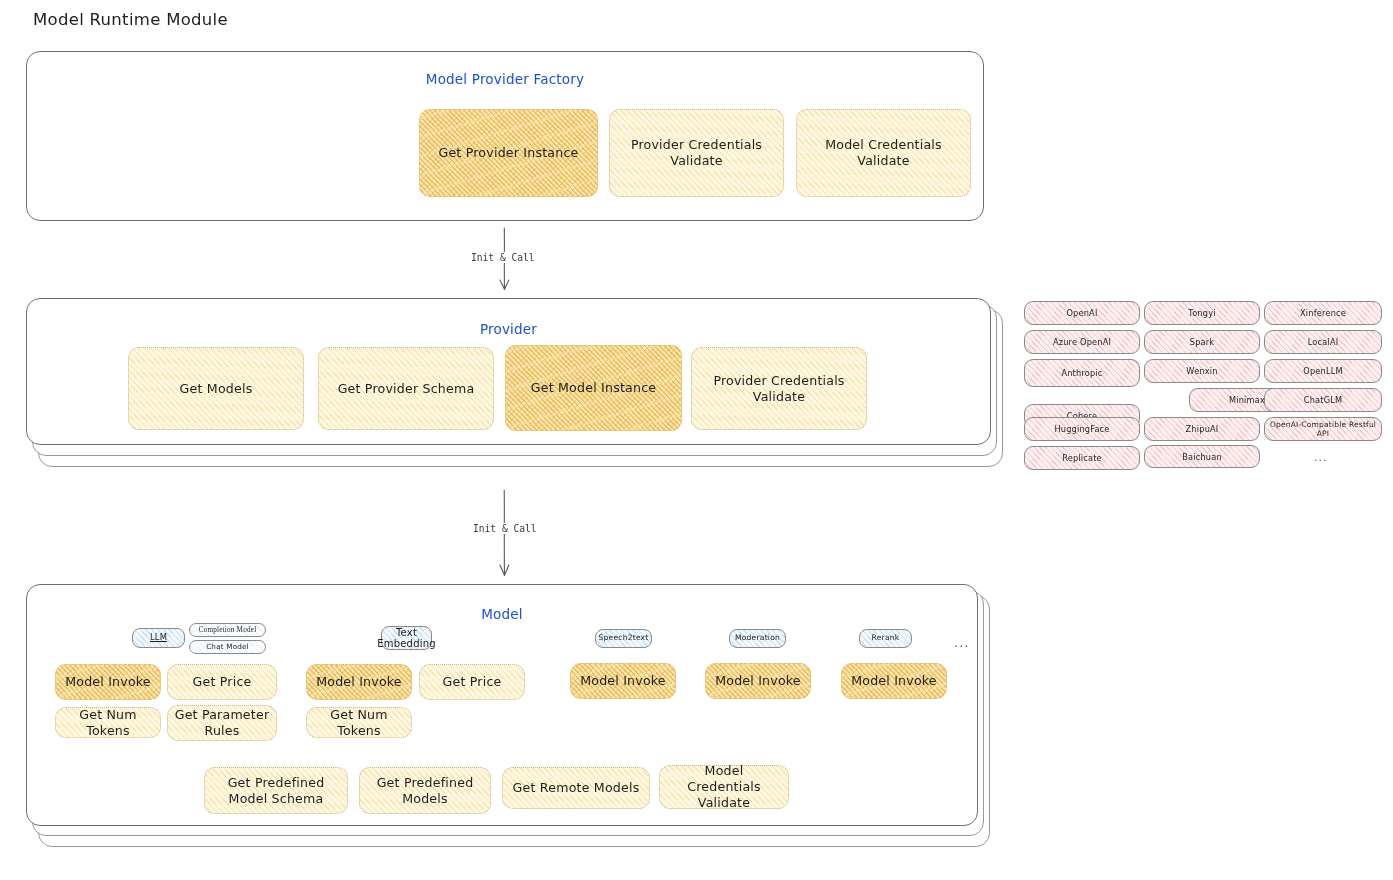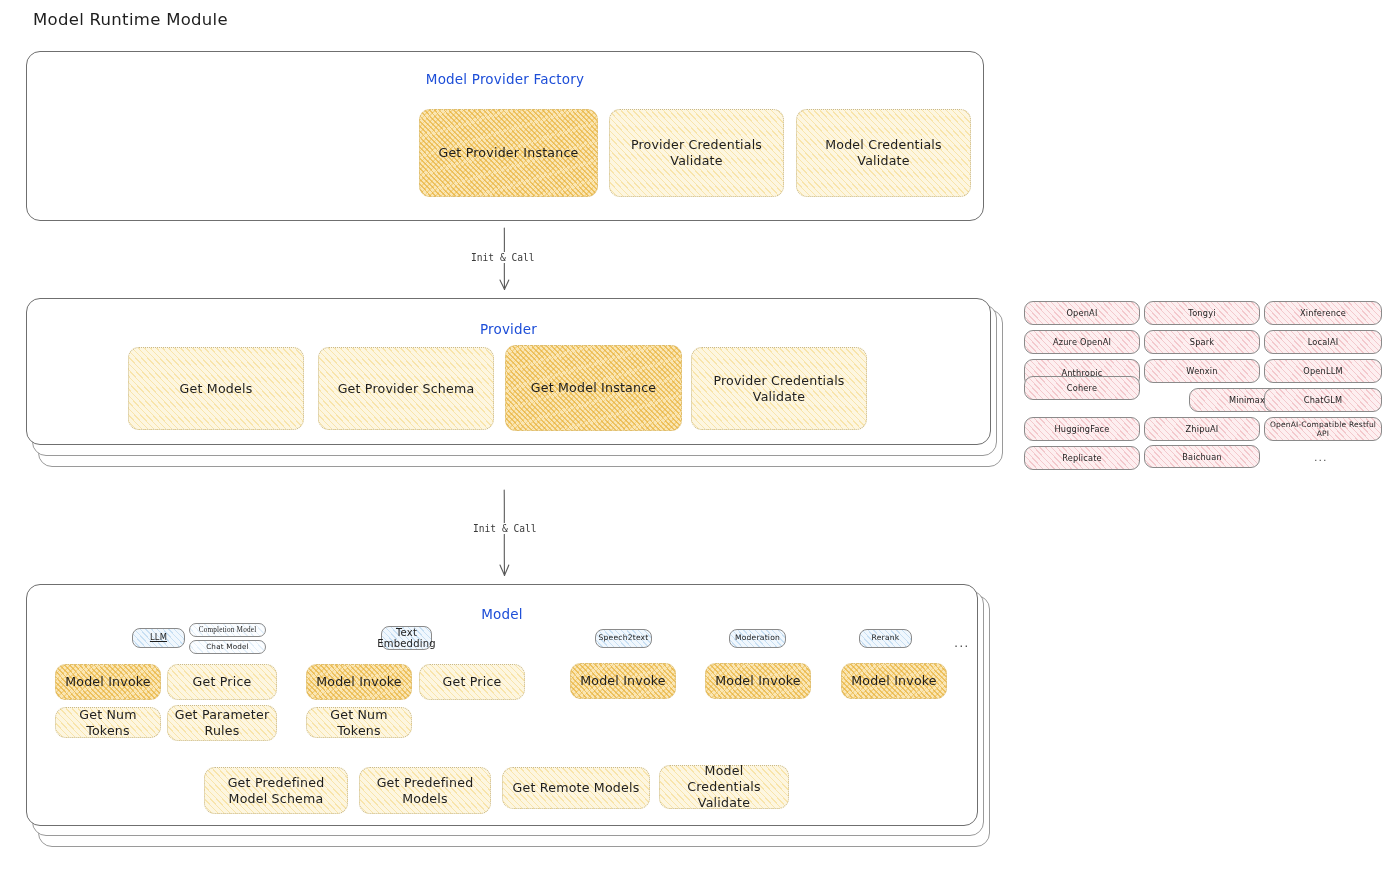--- a/index.html
+++ b/index.html
@@ -204,21 +204,21 @@
   <div class="chip strong hand" style="left:478px; top:46px; width:177px; height:86px;">Get Model Instance</div>
 
   <div class="chip hand" style="left:664px; top:48px; width:176px; height:83px;">Provider Credentials Validate</div>
 </div>
 
 <div style="position:absolute; left:1024px; top:300px; width:360px; height:175px;">
 
   <div class="pill hand" style="left:0px; top:1px; width:116px; height:24px;">OpenAI</div>
   <div class="pill hand" style="left:0px; top:30px; width:116px; height:24px;">Azure OpenAI</div>
   <div class="pill hand" style="left:0px; top:59px; width:116px; height:28px;">Anthropic</div>
-  <div class="pill hand" style="left:0px; top:76px; width:116px; height:24px;">Cohere</div>
+  <div class="pill hand" style="left:0px; top:104px; width:116px; height:24px;">Cohere</div>
   <div class="pill hand" style="left:0px; top:117px; width:116px; height:24px;">HuggingFace</div>
   <div class="pill hand" style="left:0px; top:146px; width:116px; height:24px;">Replicate</div>
 
   <div class="pill hand" style="left:120px; top:1px; width:116px; height:24px;">Tongyi</div>
   <div class="pill hand" style="left:120px; top:30px; width:116px; height:24px;">Spark</div>
   <div class="pill hand" style="left:120px; top:59px; width:116px; height:24px;">Wenxin</div>
   <div class="pill hand" style="left:120px; top:88px; width:116px; height:24px;margin-left:45px;">Minimax</div>
   <div class="pill hand" style="left:120px; top:117px; width:116px; height:24px;">ZhipuAI</div>
   <div class="pill hand" style="left:120px; top:145px; width:116px; height:23px;">Baichuan</div>
 

